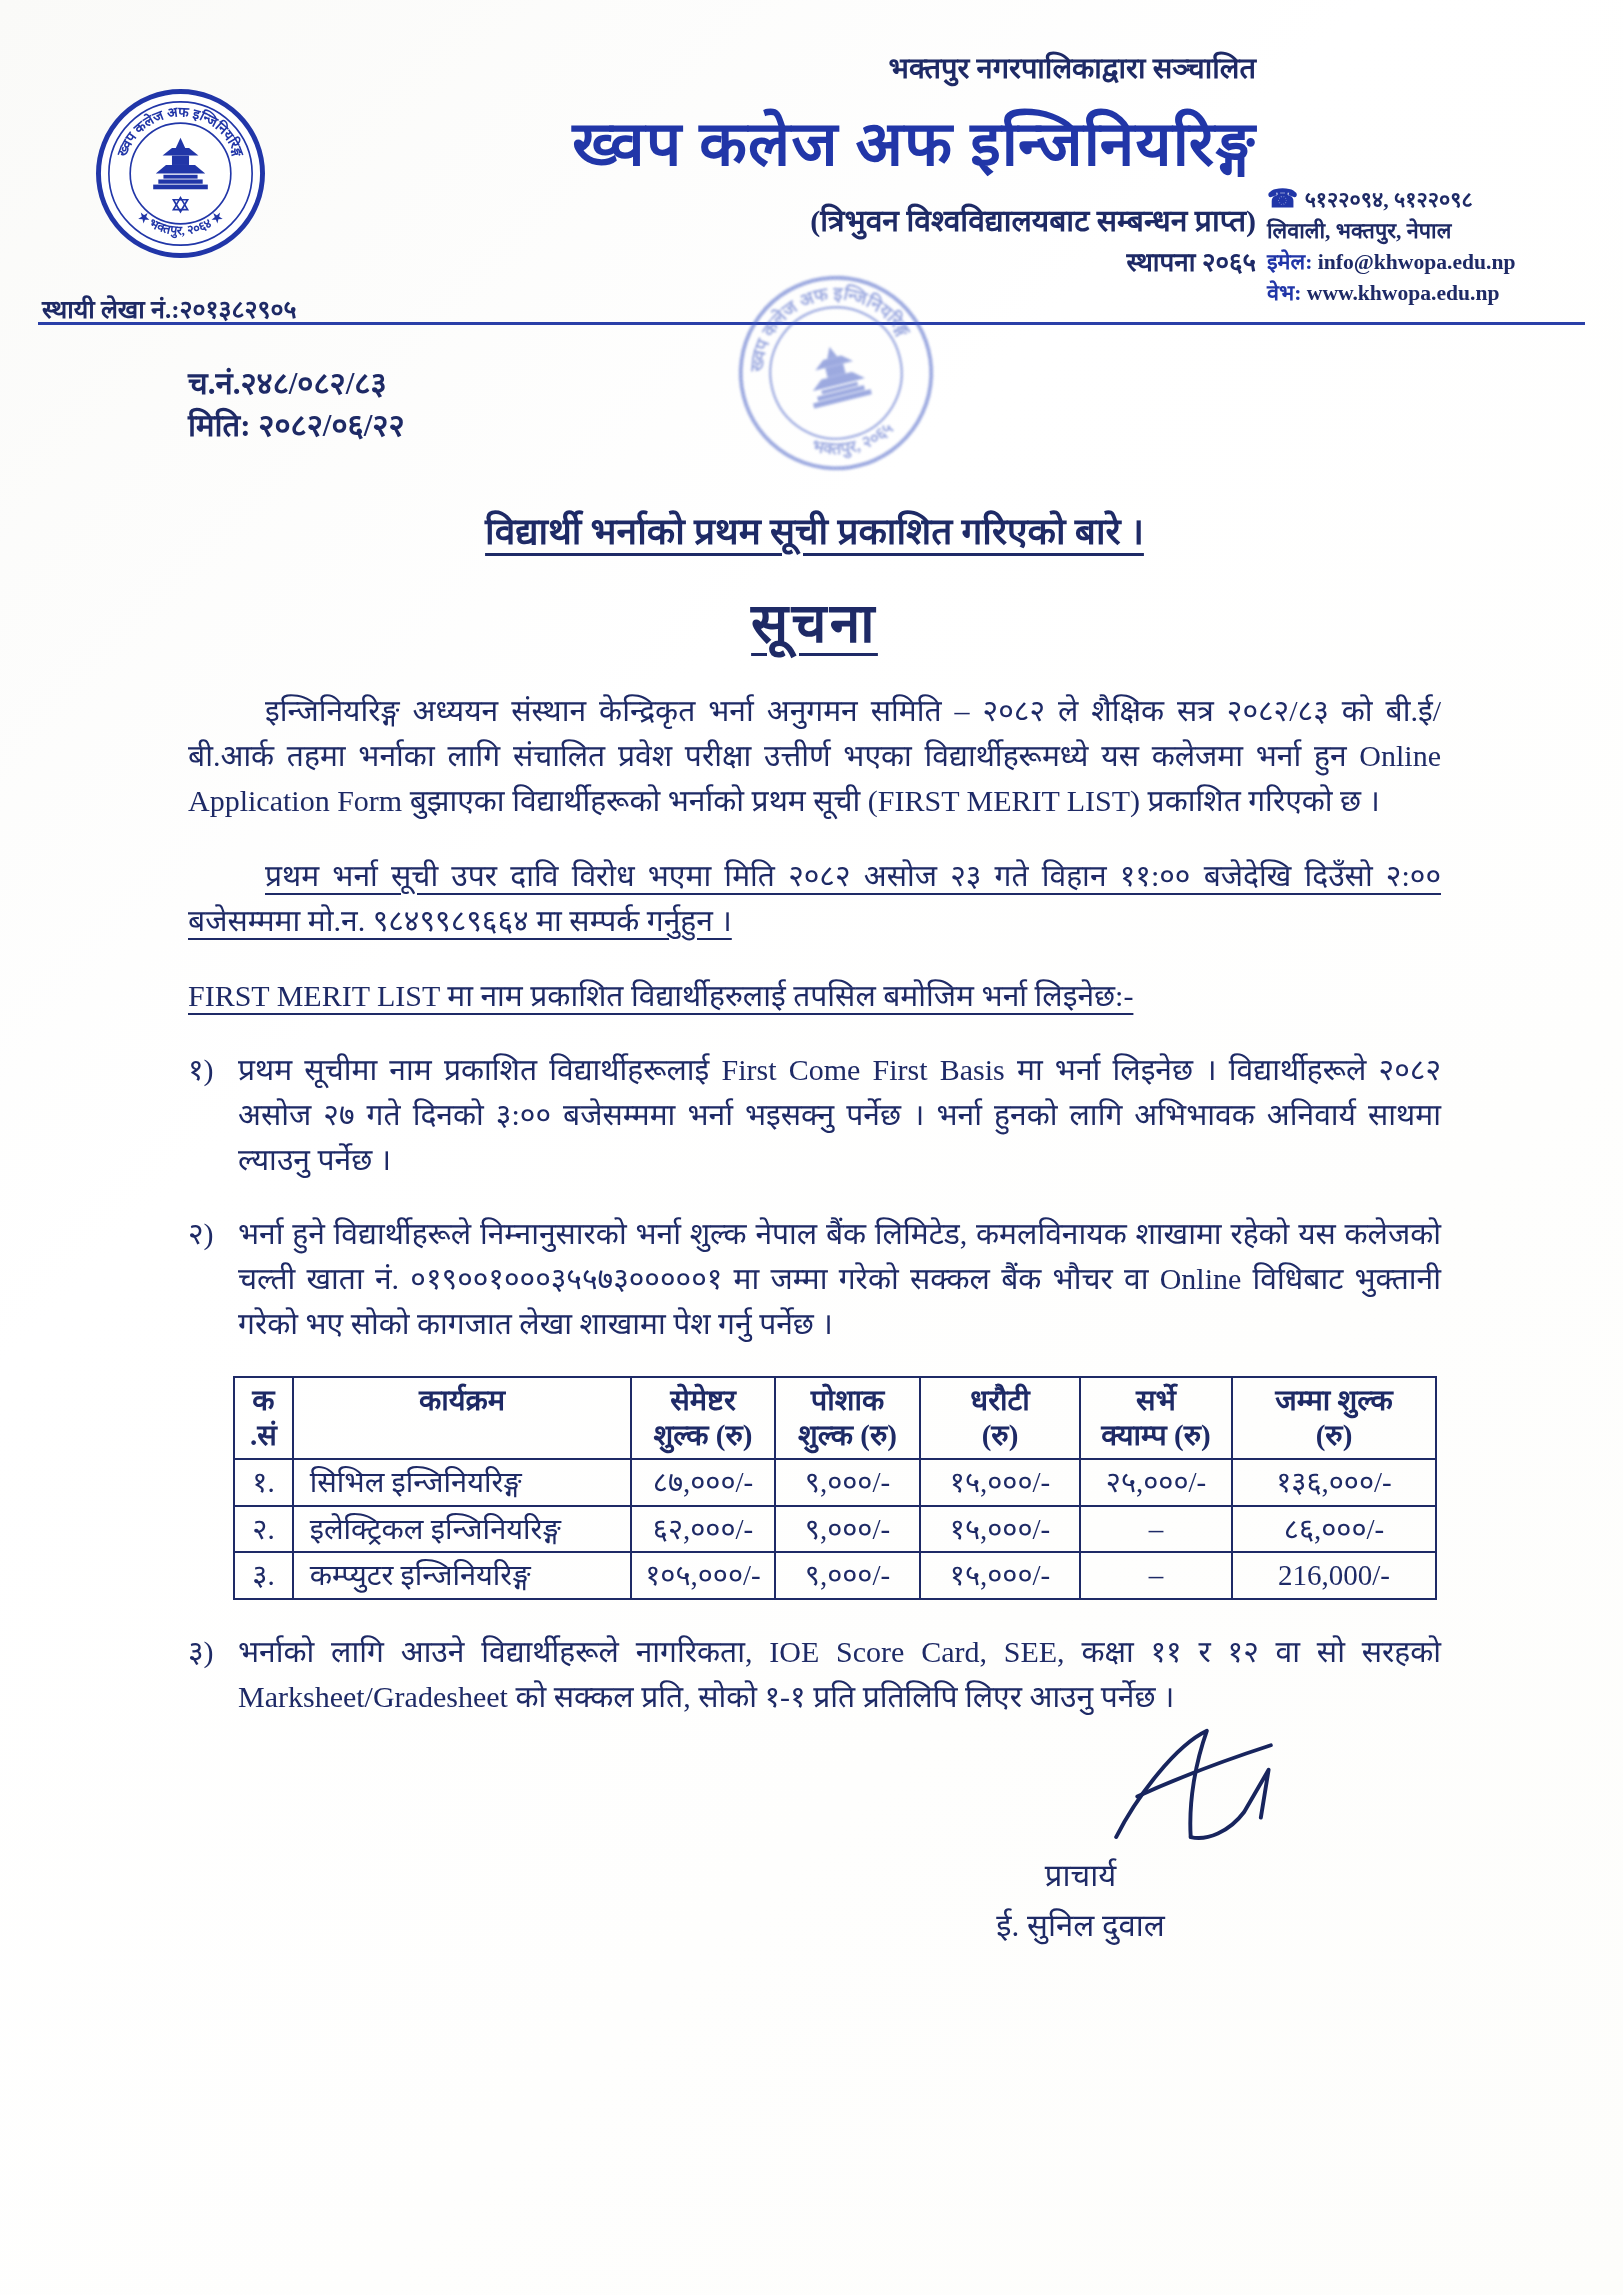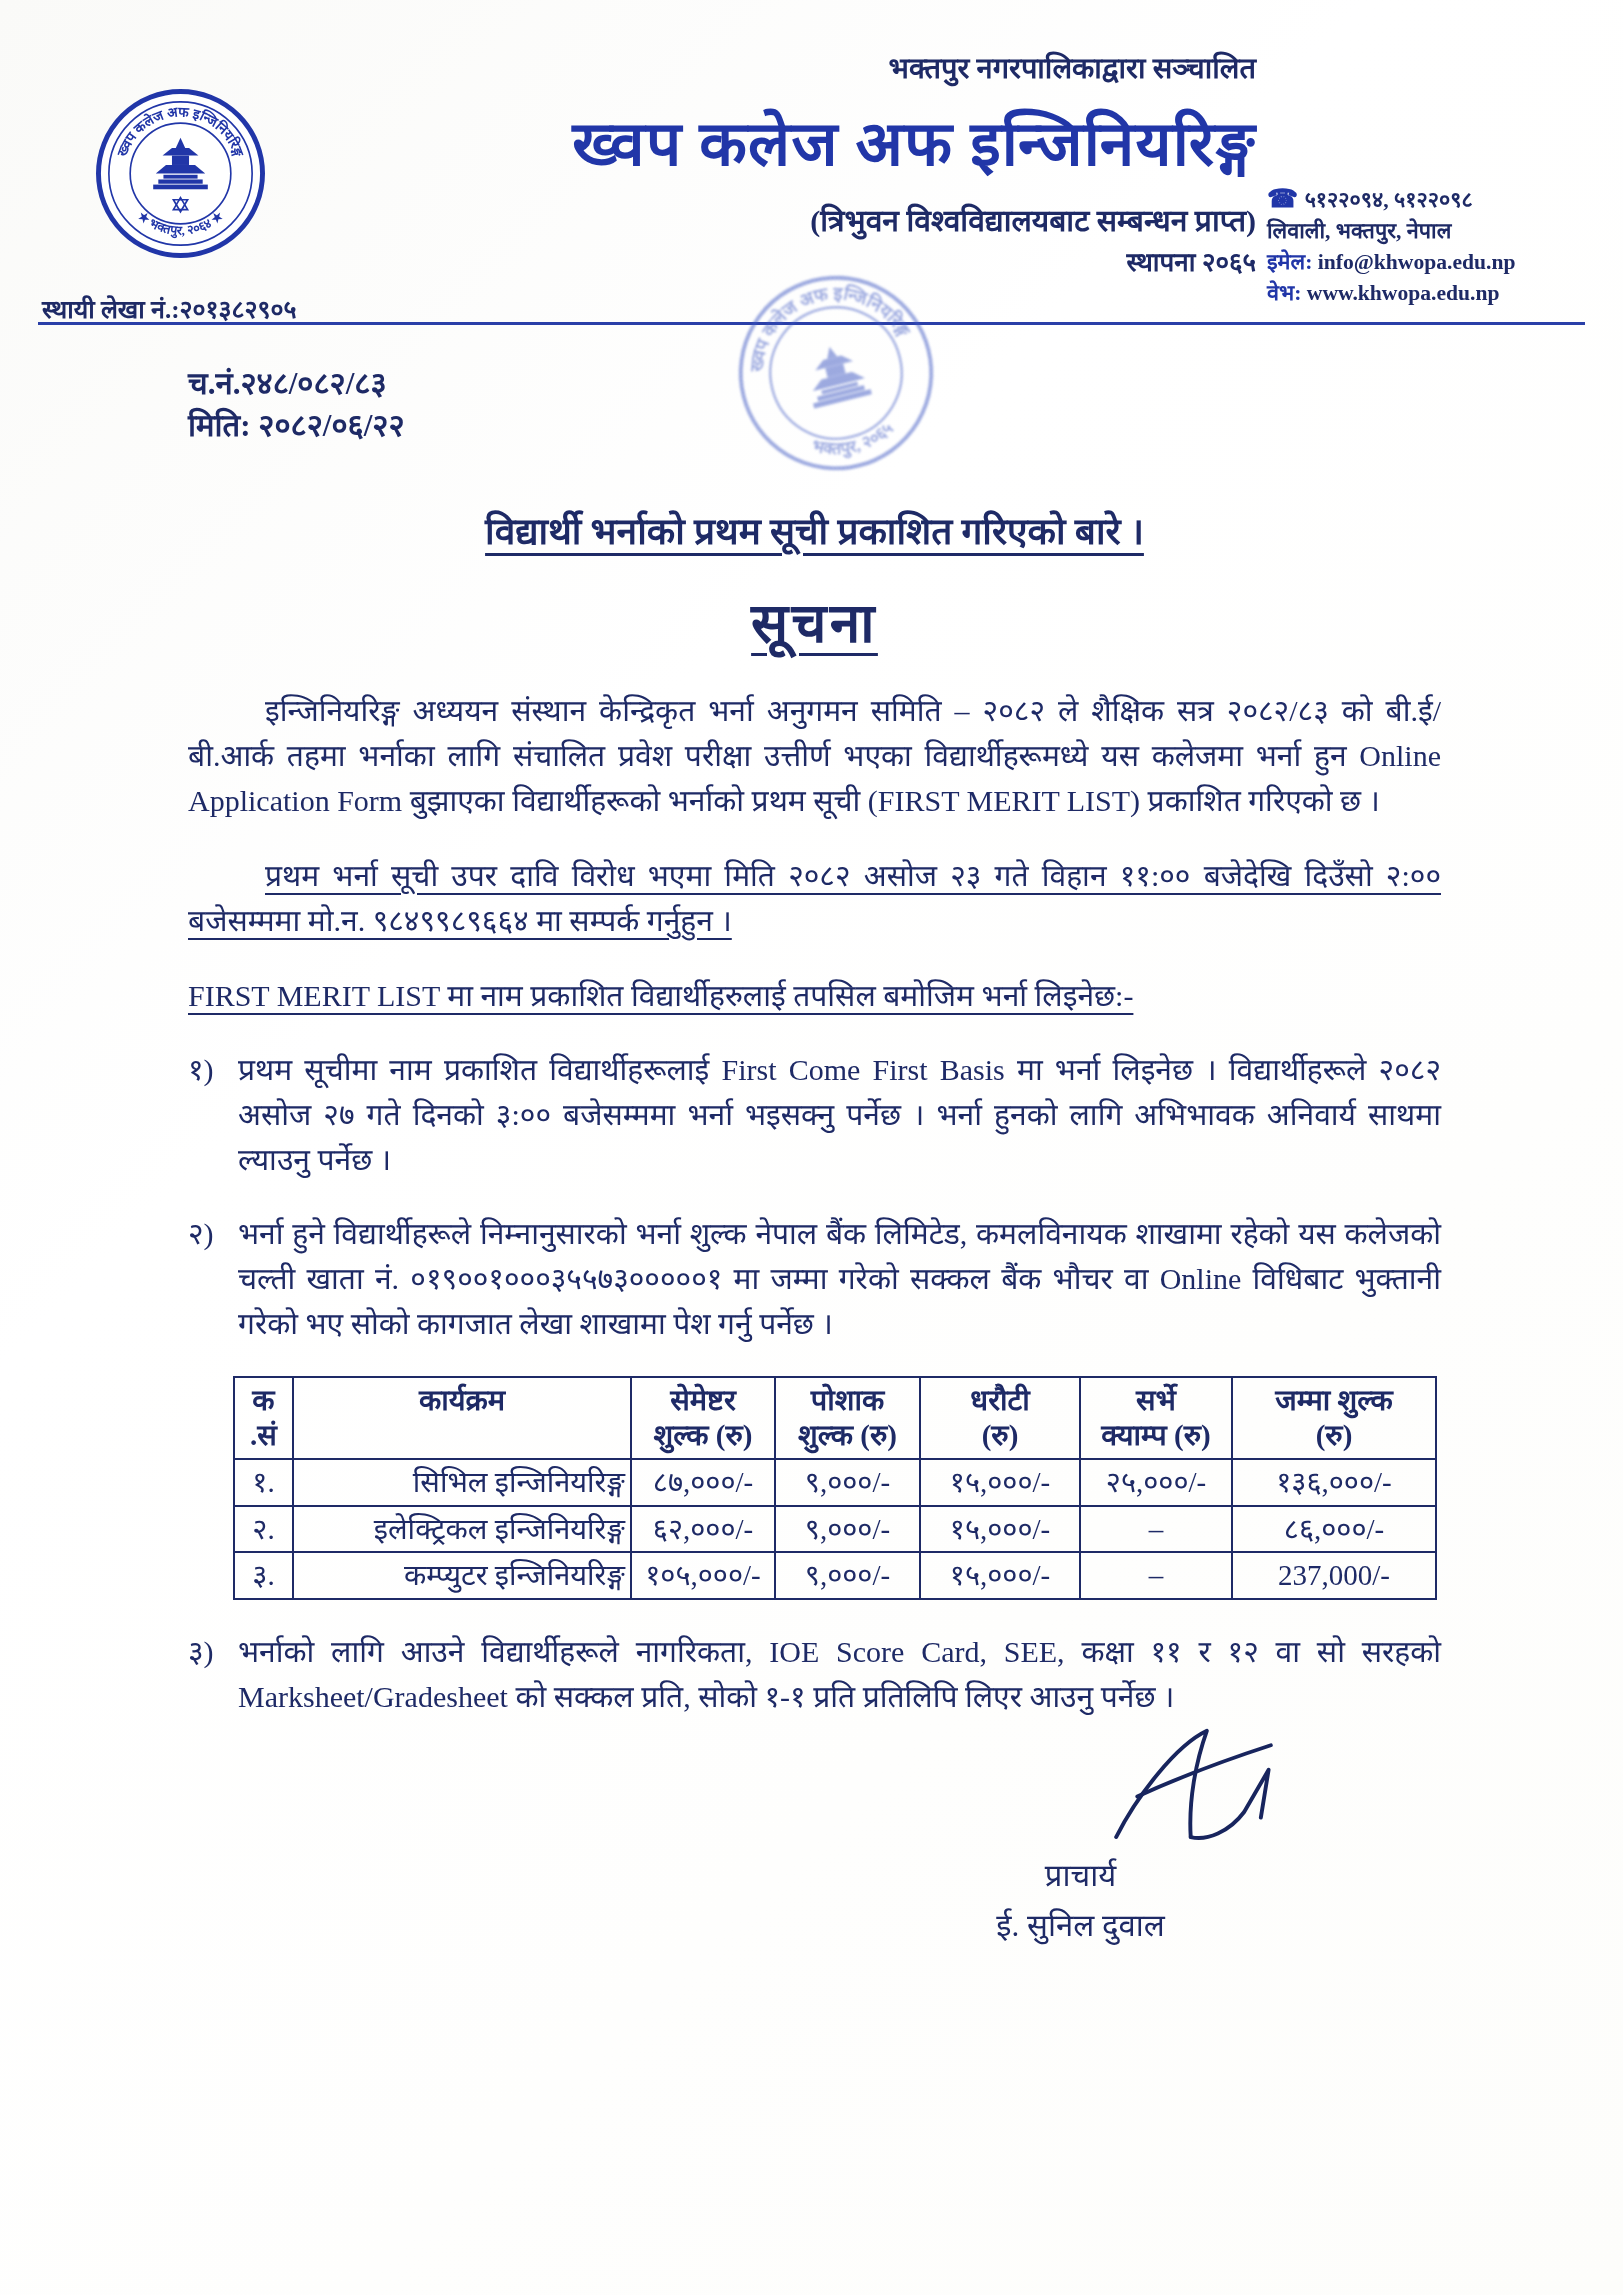--- a/index.html
+++ b/index.html
@@ -51,21 +51,21 @@
   .list-item .num { flex: 0 0 50px; }
   .list-item .item-text { flex: 1; text-align: justify; }
   
   .fee-table {
     margin-top: 30px; margin-left: 45px; border-collapse: collapse; table-layout: fixed;
     width: 1202px; font-size: 29px;
   }
   .fee-table th, .fee-table td { border: 2px solid #1e2a66; }
   .fee-table th { font-weight: bold; white-space: pre-line; padding: 5.2px 2.6px; line-height: 35px; text-align: center; vertical-align: top; }
   .fee-table td { padding: 3.9px 5.2px; line-height: 37px; text-align: center; }
-  .fee-table td.prog { text-align: right; padding-left: 15.7px; }
+  .fee-table td.prog { text-align: left; padding-left: 15.7px; }
   
   .sig-wrap { width: 537px; margin-left: auto; margin-right: 92px; margin-top: 3.9px; text-align: center; }
   .sig-svg { display: block; width: 223px; height: 128px; margin: 0 39px 0 auto; }
   .sig-line { font-size: 31px; line-height: 50px; }
 </style>
 </head>
 <body>
 
 <div class="page">
 
@@ -218,21 +218,21 @@
           <td>–</td>
           <td>८६,०००/-</td>
         </tr>
         <tr>
           <td>३.</td>
           <td class="prog">कम्प्युटर इन्जिनियरिङ्ग</td>
           <td>१०५,०००/-</td>
           <td>९,०००/-</td>
           <td>१५,०००/-</td>
           <td>–</td>
-          <td>237,000/-</td>
+          <td>216,000/-</td>
         </tr>
       </tbody>
     </table>
 
     <div class="list-item">
       <span class="num">३)</span>
       <div class="item-text">भर्नाको लागि आउने विद्यार्थीहरूले नागरिकता, IOE Score Card, SEE, कक्षा ११ र १२ वा सो सरहको Marksheet/Gradesheet को सक्कल प्रति, सोको १-१ प्रति प्रतिलिपि लिएर आउनु पर्नेछ ।</div>
     </div>
 
     <div class="sig-wrap">

